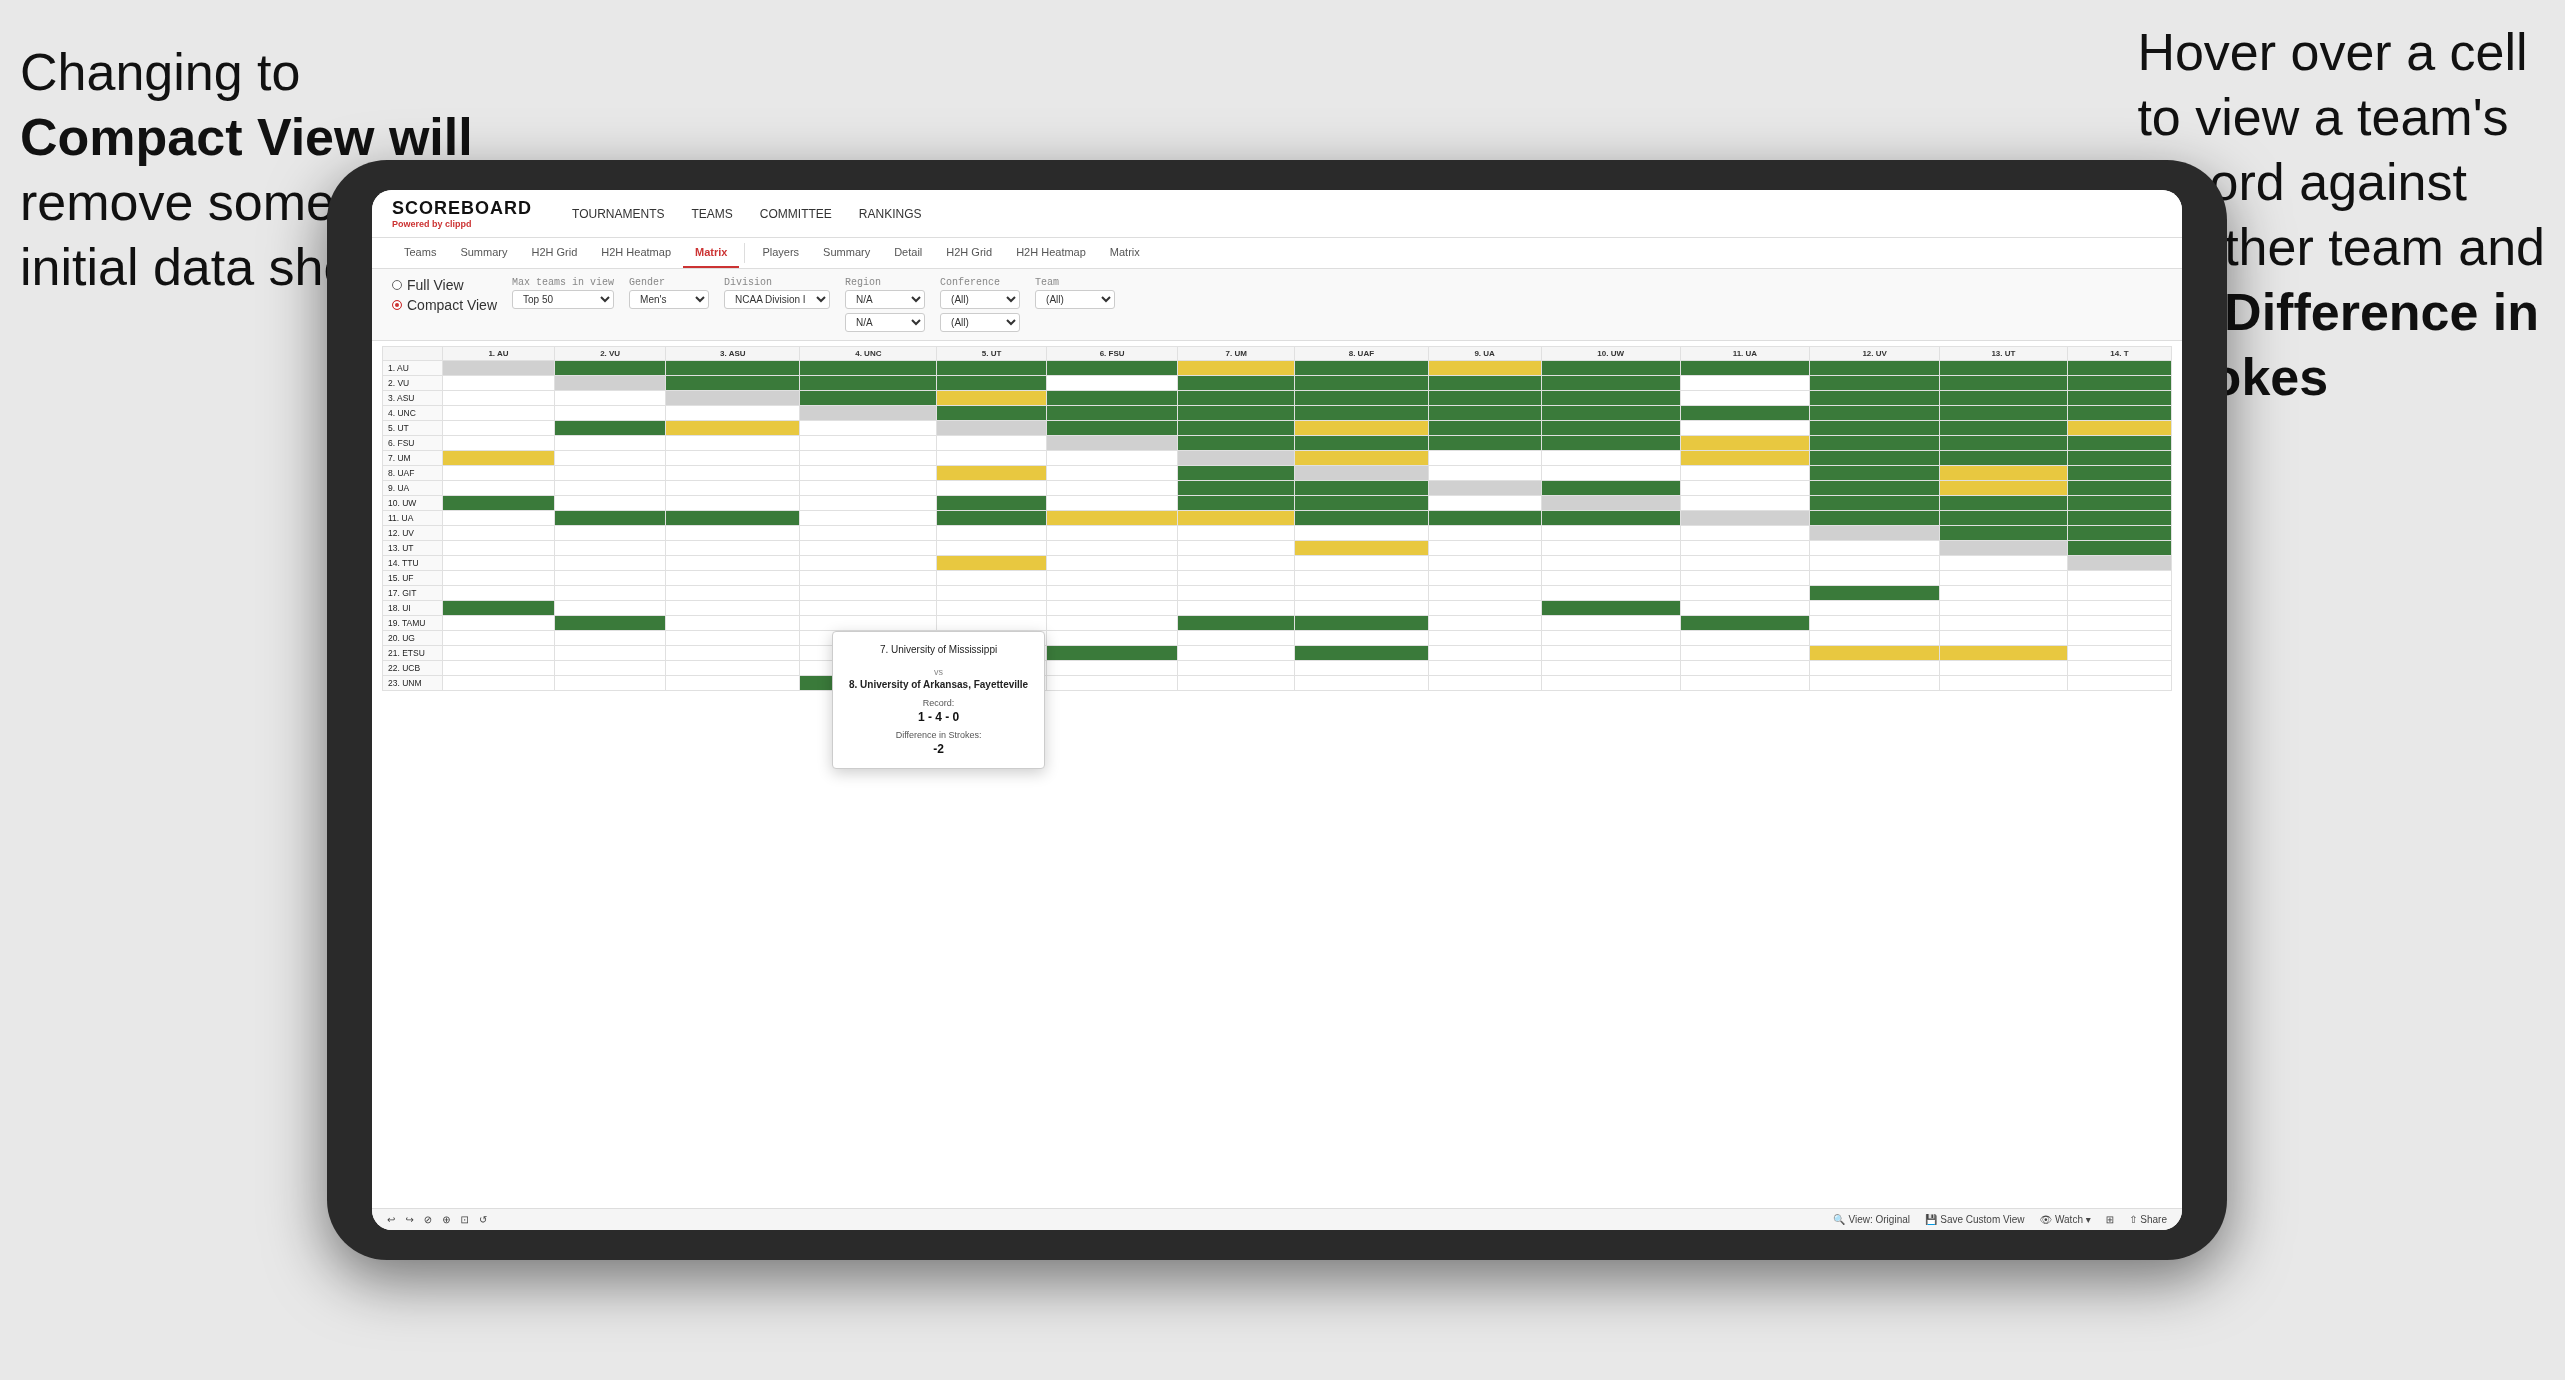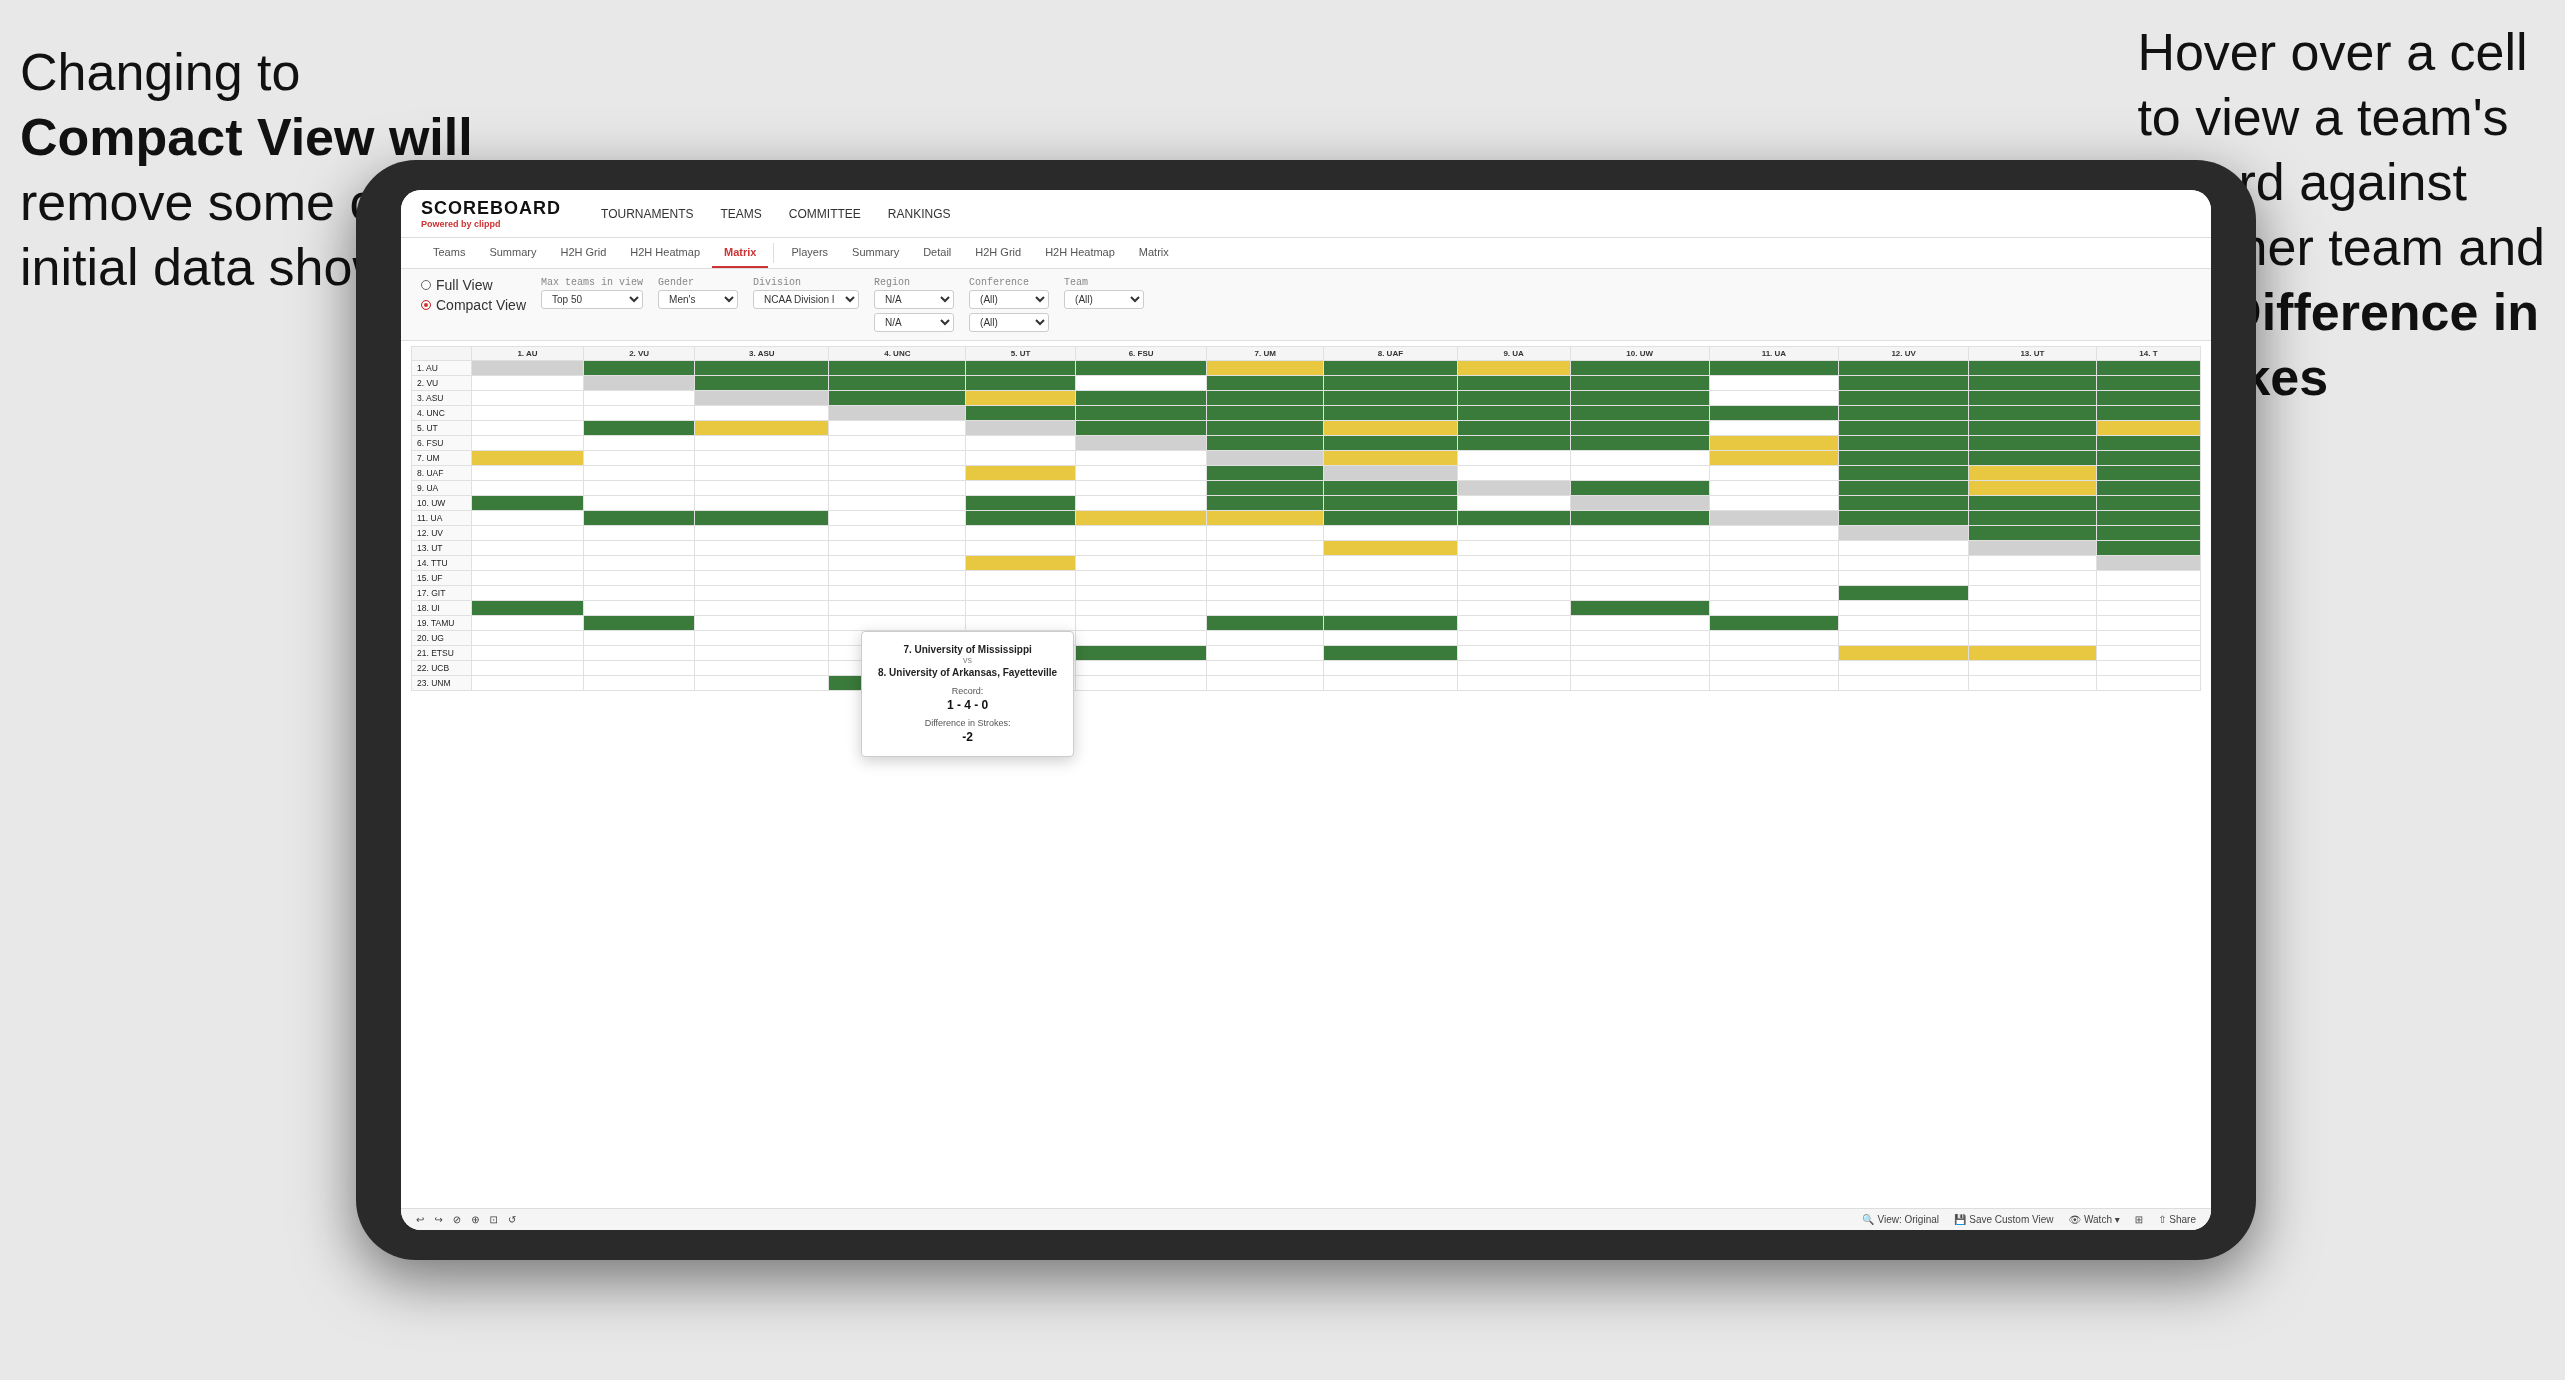--- a/index.html
+++ b/index.html
@@ -34,21 +34,21 @@
       color: #111;
       max-width: 520px;
       text-align: left;
     }
     .annotation-right strong { font-weight: 900; }
 
     
     .tablet {
       position: absolute;
       top: 160px;
-      left: 356px;
+      left: 327px;
       width: 1900px;
       height: 1100px;
       background: #2a2a2a;
       border-radius: 60px;
       box-shadow: 0 20px 60px rgba(0,0,0,0.5);
       display: flex;
       align-items: center;
       justify-content: center;
       padding: 30px 45px;
     }
@@ -249,24 +249,24 @@
       border: 1px solid #ccc;
       border-radius: 4px;
       padding: 12px 16px;
       box-shadow: 0 4px 15px rgba(0,0,0,0.2);
       min-width: 180px;
       text-align: center;
       font-size: 10px;
       z-index: 10;
     }
     .tooltip-title {
-      font-weight: 700;
+      font-weight: 400;
       font-size: 10px;
       color: #222;
-      margin-bottom: 0;
+      margin-bottom: 12px;
     }
     .tooltip-vs {
       font-size: 9px;
       color: #888;
       margin-bottom: 2px;
     }
     .tooltip-team2 {
       font-weight: 700;
       font-size: 10px;
       color: #222;

